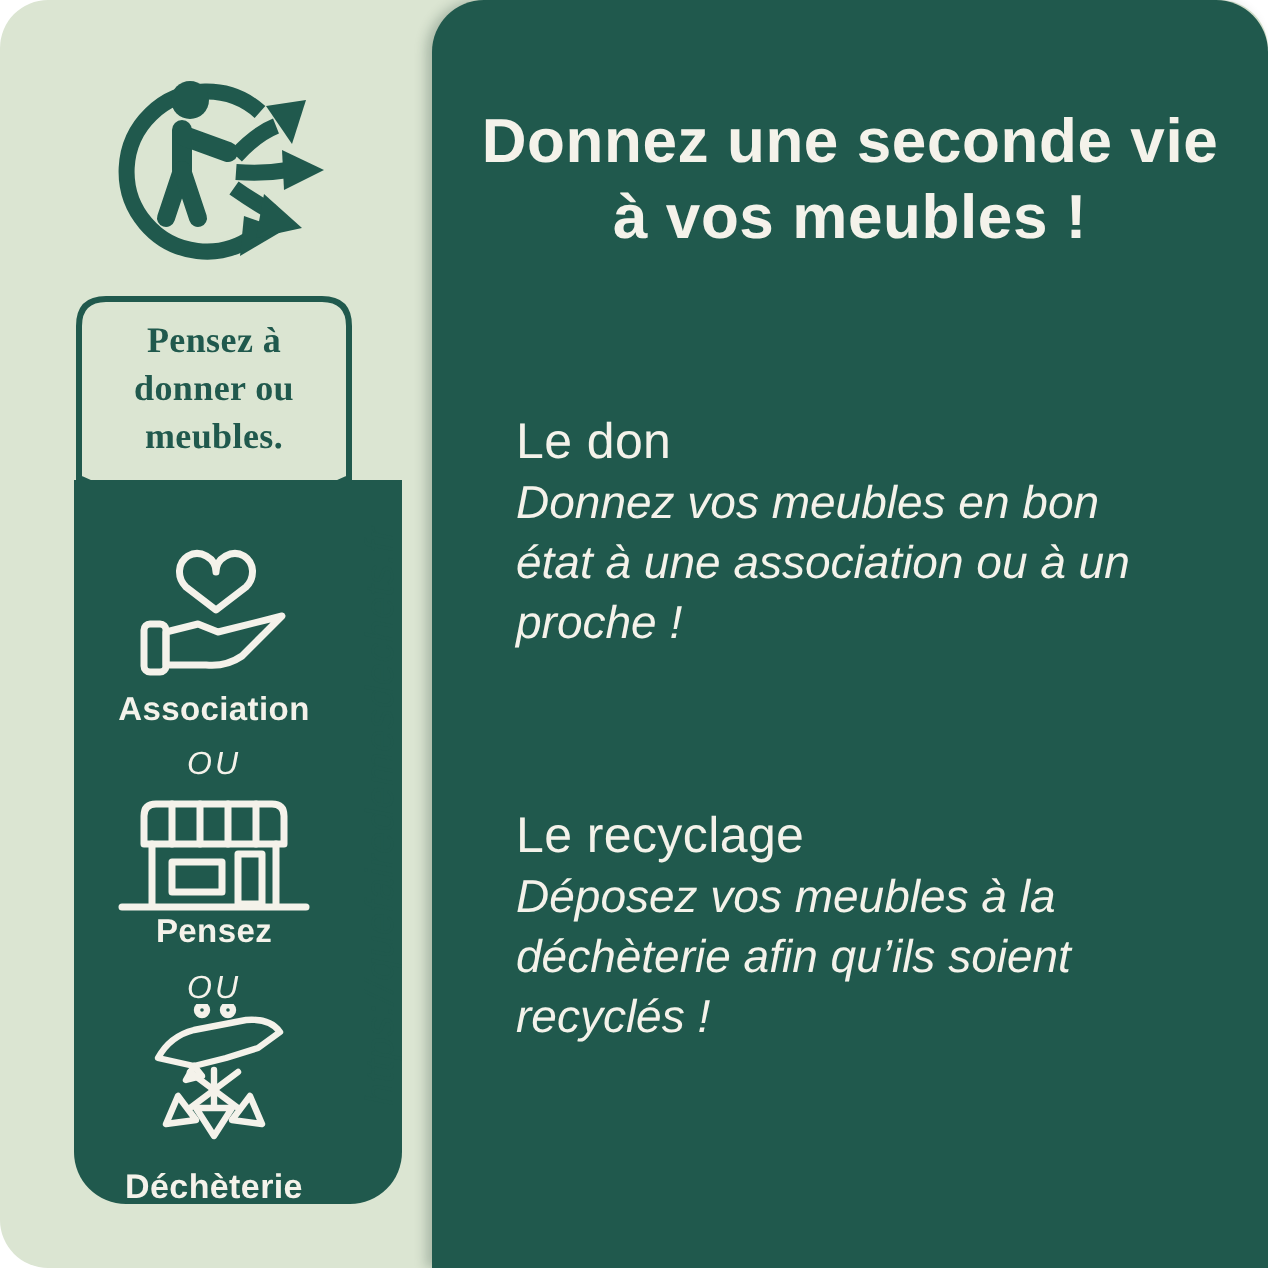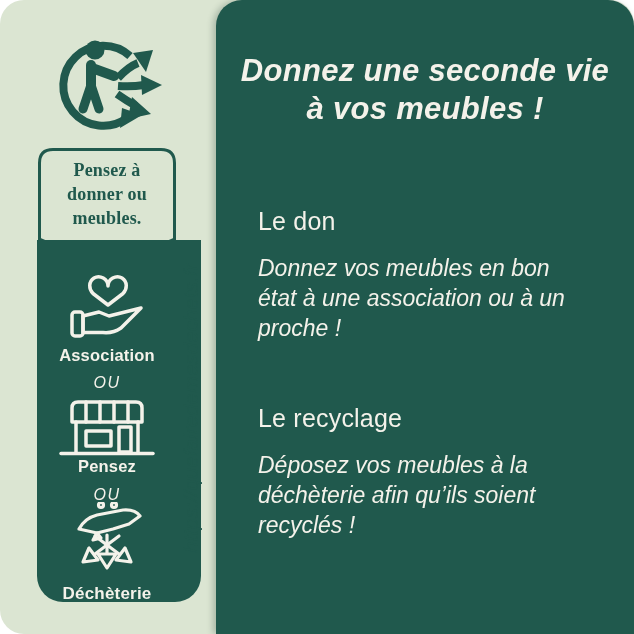--- a/index.html
+++ b/index.html
@@ -37,25 +37,25 @@
   .rlabel{font-weight:bold;font-size:16.5px;letter-spacing:.2px;}
   .rsep{font-style:italic;font-size:16px;letter-spacing:1.5px;text-align:center;}
   .url{
     position:absolute;left:191px;top:408px;
     transform:translate(-50%,-50%) rotate(-90deg);
     white-space:nowrap;font-style:italic;font-size:20px;color:var(--dark);letter-spacing:.3px;
   }
   
   .title{
     position:absolute;left:216px;right:0;top:52px;text-align:center;
-    color:var(--cream);font-weight:bold;font-size:31px;line-height:38px;letter-spacing:.3px;font-style:italic;
+    color:var(--cream);font-weight:bold;font-size:31px;line-height:38px;letter-spacing:.3px;
   }
   .section{position:absolute;left:258px;width:360px;color:var(--cream);}
   .section .heading{font-weight:normal;font-size:25px;letter-spacing:.2px;}
-  .section .body{font-style:italic;font-size:23px;line-height:30px;margin-top:17px;}
+  .section .body{font-style:italic;font-size:23px;line-height:30px;}
   .s1{top:207px;}
   .s2{top:404px;}
   svg{display:block;}
 </style>
 </head>
 <body>
 
 <div class="canvas">
 
   <div class="light-panel"></div>

